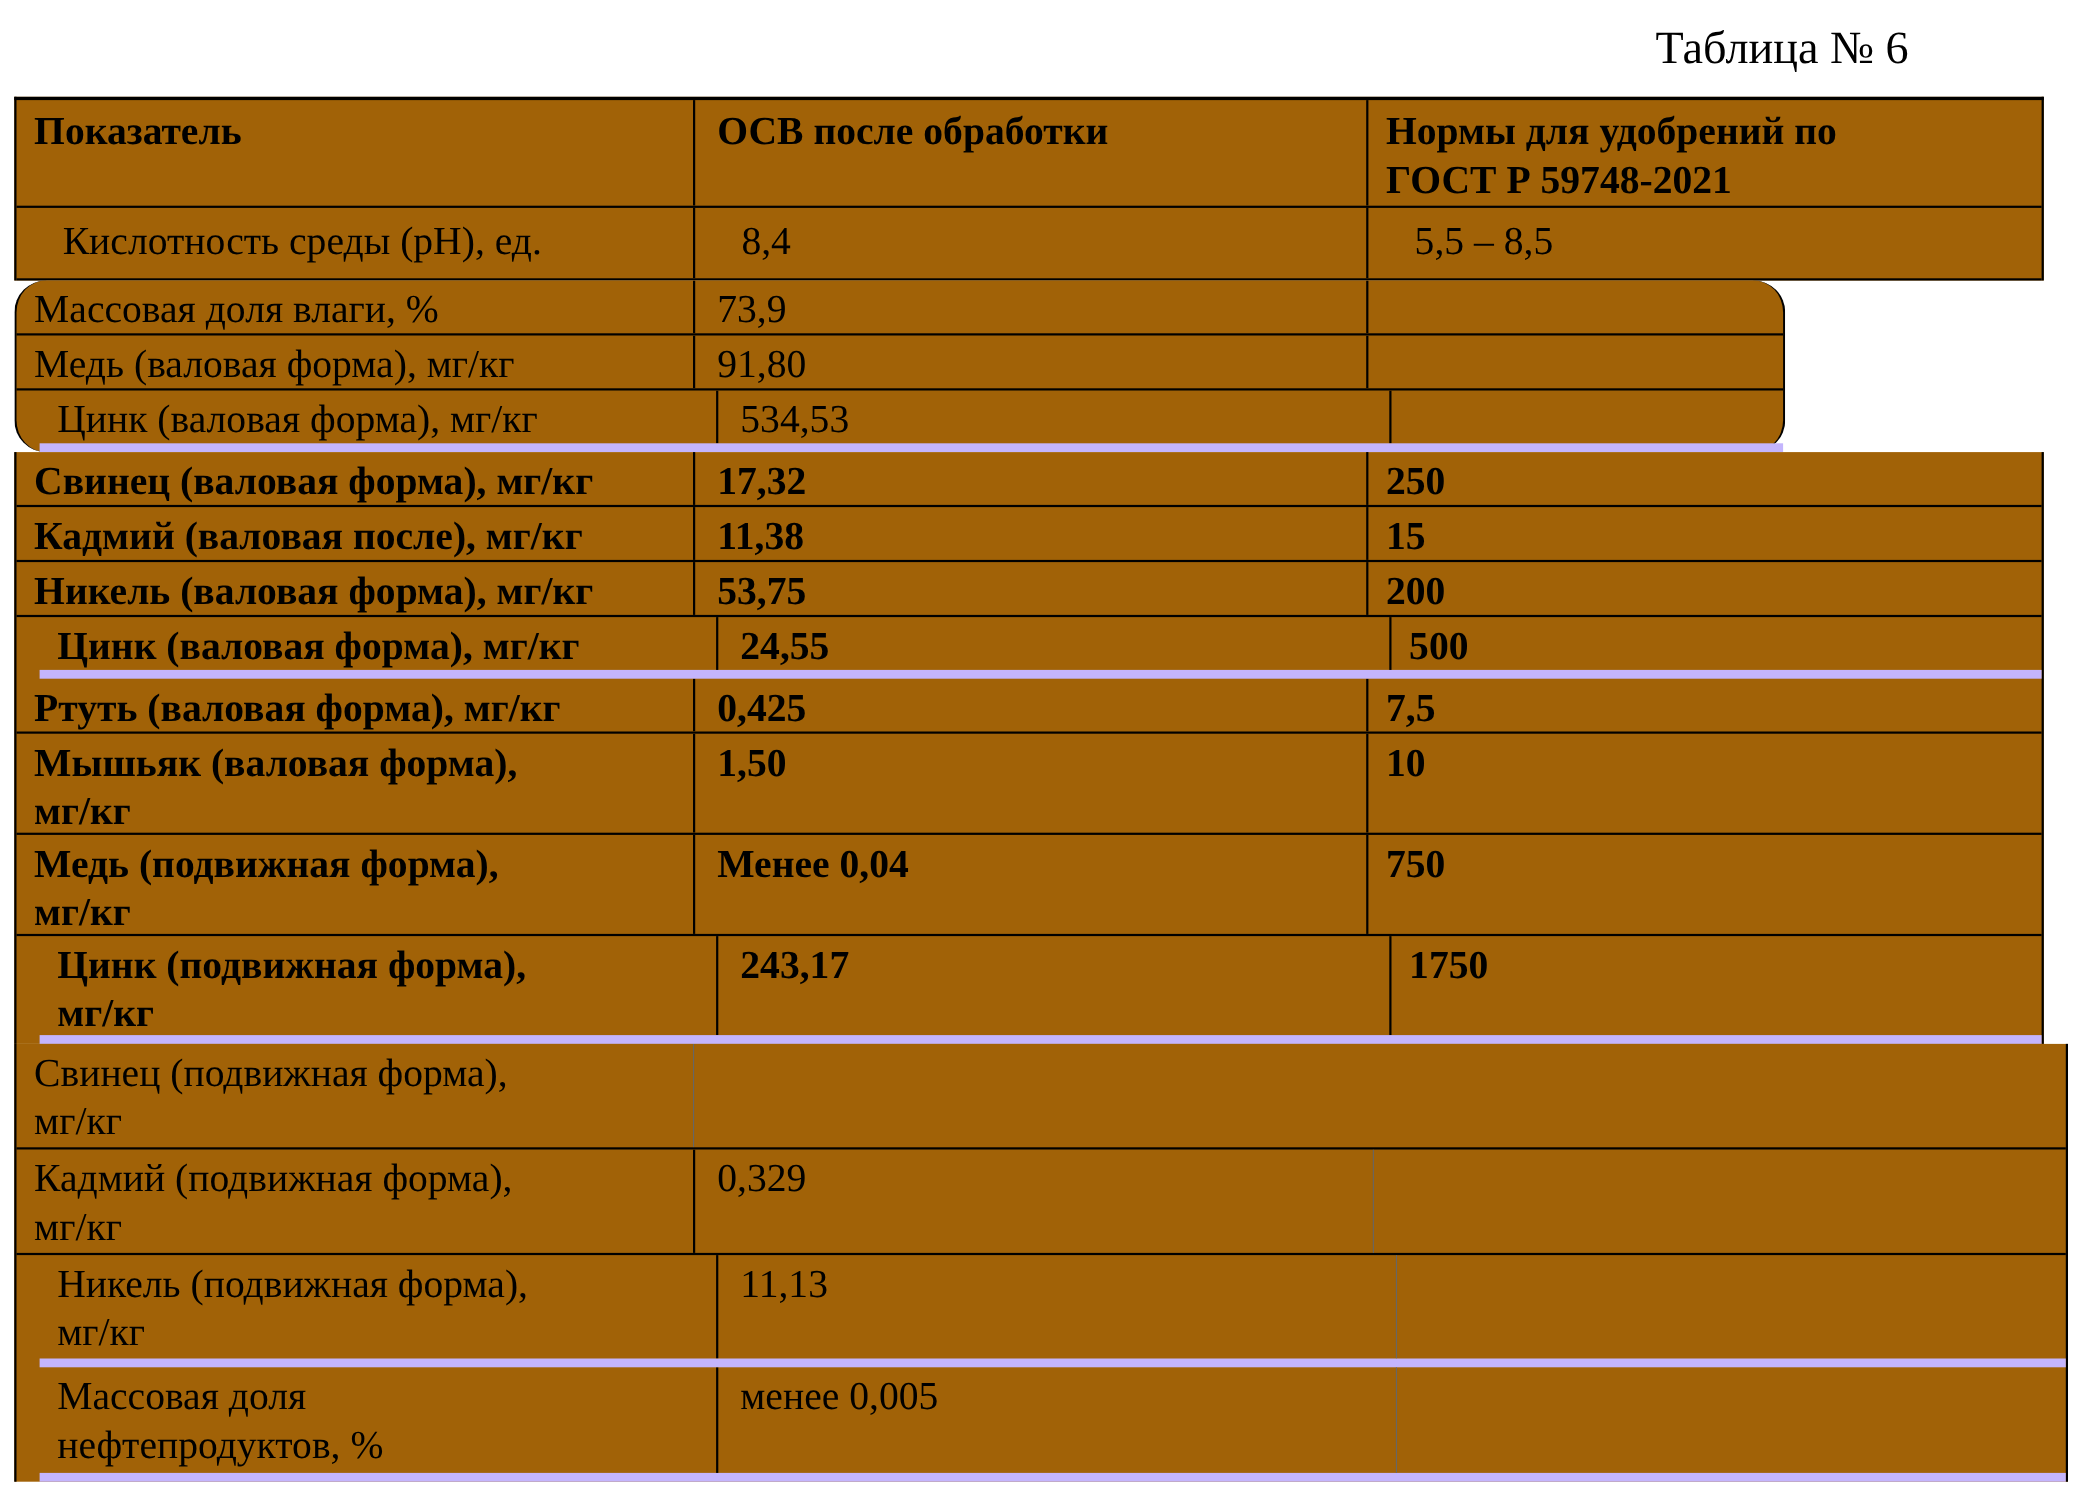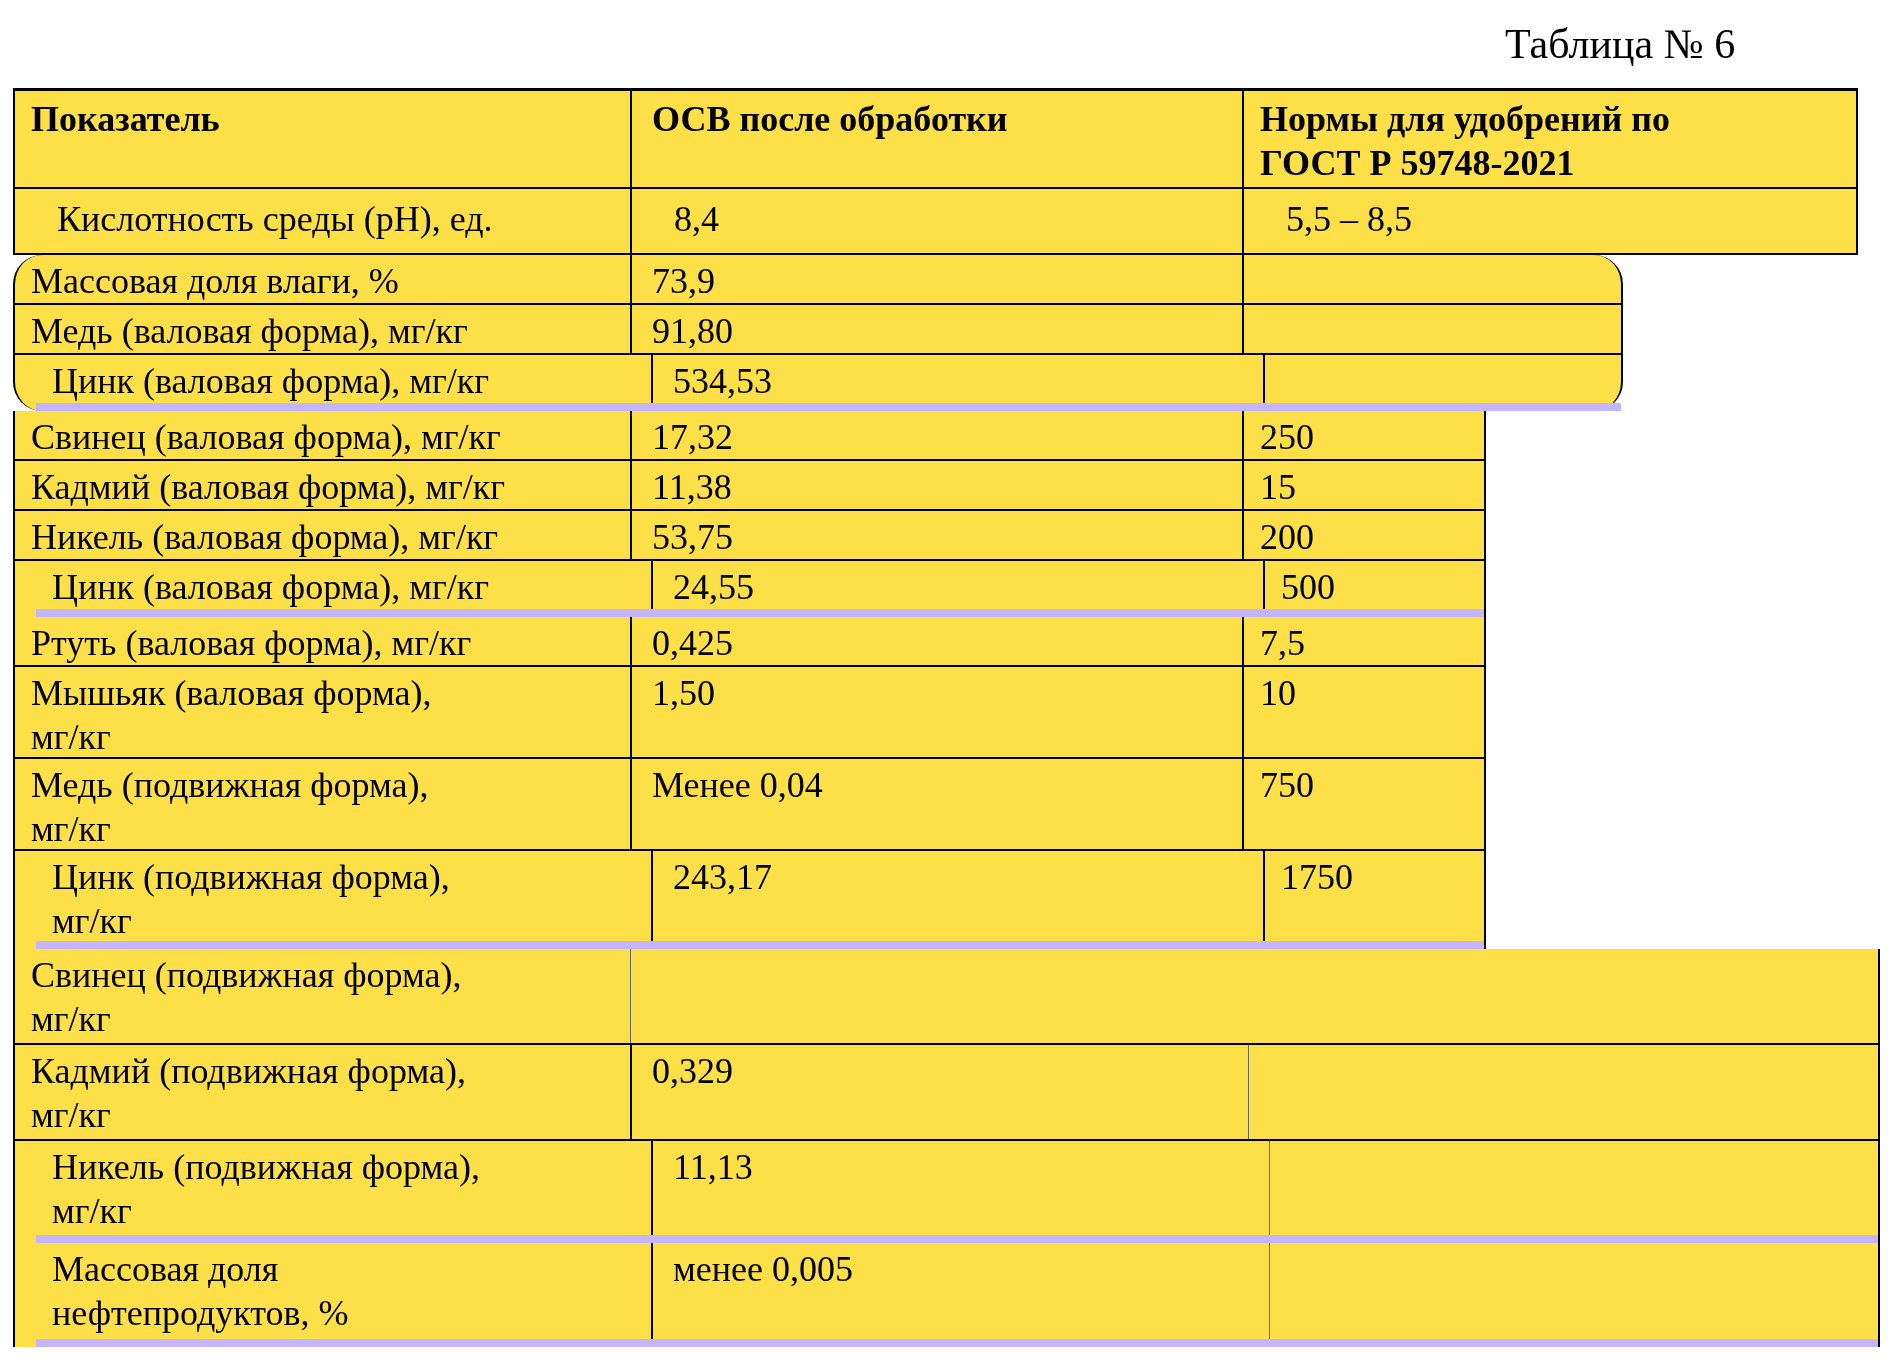--- a/index.html
+++ b/index.html
@@ -25,25 +25,25 @@
   }
   .tbl {
     position: absolute;
     left: 13px;
     top: 88px;
   }
   .block {
     box-sizing: border-box;
     border-left: 2px solid #000;
     border-right: 2px solid #000;
-    background: #fde047;
+    background: #a16207;
   }
   .block-a { width: 1845px; border-top: 3px solid #000; }
   .block-b { width: 1610px; border-radius: 29px; }
-  .block-c { width: 1473px; }
+  .block-c { width: 1845px; font-weight: bold; }
   .block-d { width: 1867px; }
   .row {
     display: flex;
     border-bottom: 2px solid #000;
     overflow: hidden;
   }
   .row.thickb { border-bottom: 8px solid #c4b5fd; margin-left: 21px; }
   .r-header { height: 96px; }
   .r-k  { height: 64px; }
   .r-s  { height: 48px; }
@@ -103,21 +103,21 @@
     </div>
   </div>
 
   <div class="block block-c">
     <div class="row r-s">
       <div class="c c1">Свинец (валовая форма), мг/кг</div>
       <div class="c c2">17,32</div>
       <div class="c c3">250</div>
     </div>
     <div class="row r-s">
-      <div class="c c1">Кадмий (валовая форма), мг/кг</div>
+      <div class="c c1">Кадмий (валовая после), мг/кг</div>
       <div class="c c2">11,38</div>
       <div class="c c3">15</div>
     </div>
     <div class="row r-s">
       <div class="c c1">Никель (валовая форма), мг/кг</div>
       <div class="c c2">53,75</div>
       <div class="c c3">200</div>
     </div>
     <div class="row r-s thickb">
       <div class="c c1">Цинк (валовая форма), мг/кг</div>

